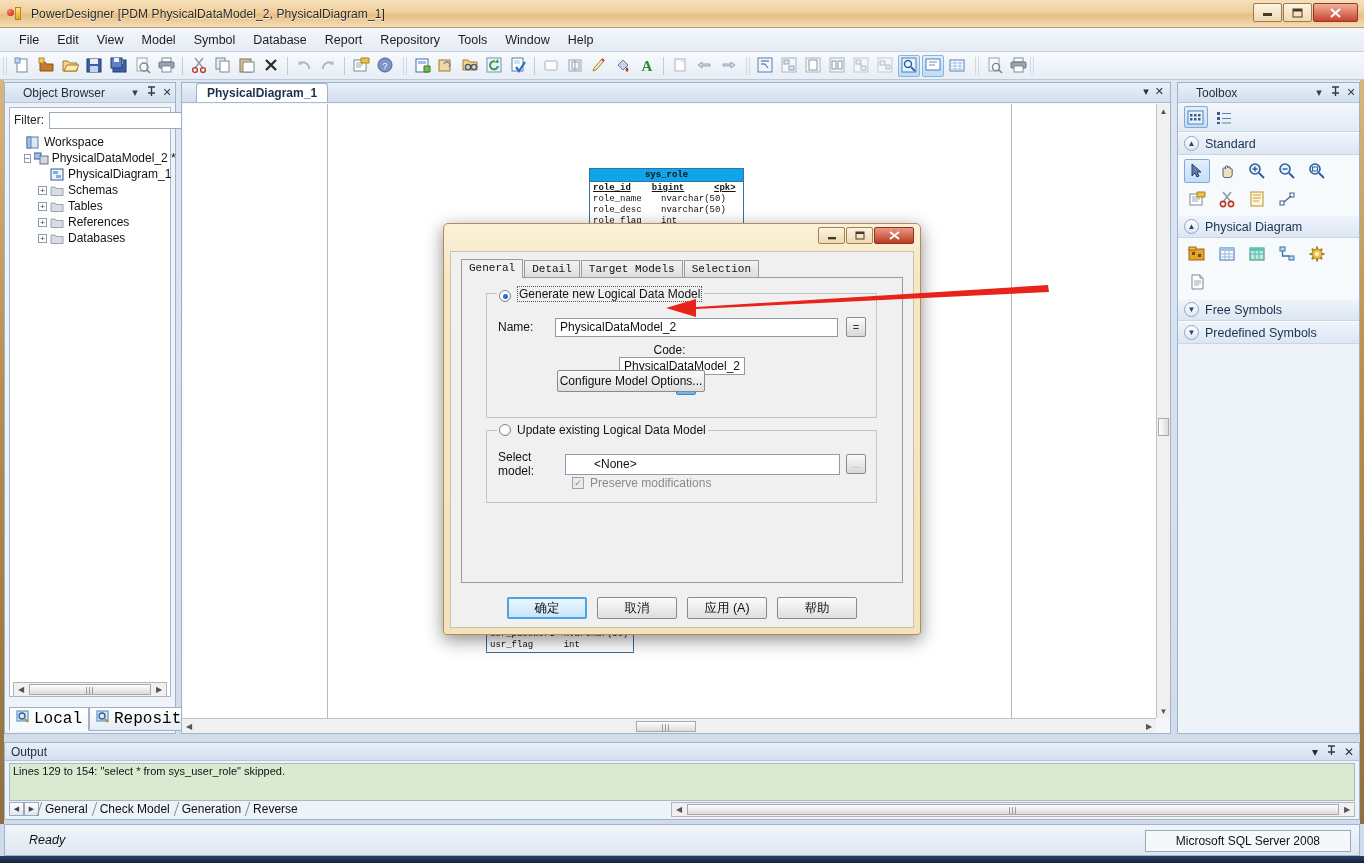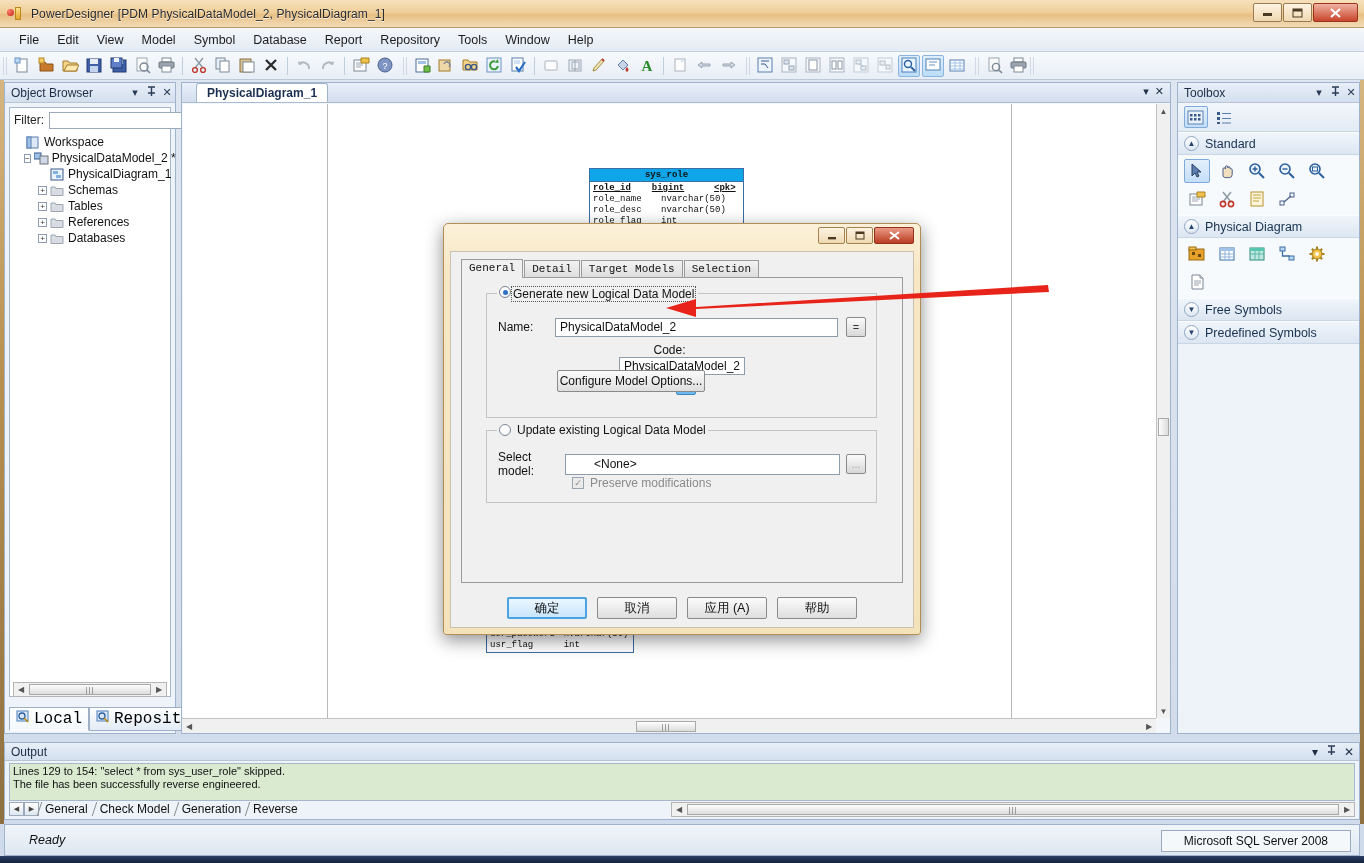--- a/index.html
+++ b/index.html
@@ -79,21 +79,21 @@
 
   
   .ob-panel {
     position: absolute; left: 4px; top: 82px; width: 172px; height: 652px;
     background: #eef3f9; border: 1px solid #9fb3cc;
   }
   .panel-hdr {
     height: 20px; display: flex; align-items: center;
     background: linear-gradient(180deg,#e8eff8,#d3dfee);
     border-bottom: 1px solid #b6c4d6;
-    padding-left: 6px; font-size: 12px; color: #1b2c44;
+    padding-left: 18px; font-size: 12px; color: #1b2c44;
   }
   .panel-hdr .grow { flex: 1; }
   .panel-hdr .pbtn { width: 16px; text-align: center; font-size: 11px; color: #2b3c55; cursor: default; }
   .ob-body { position:absolute; left:4px; top:24px; right:4px; bottom:36px;
     background:#fff; border:1px solid #a8b8cc; }
   .filter-row { display:flex; align-items:center; height: 24px; padding: 3px 4px; gap: 5px; }
   .filter-row .lbl { font-size: 12px; color:#222; }
   .filter-input { flex:1; height: 17px; border:1px solid #9aa9bb; background:#fff; }
   .ficon { width:16px; height:16px; }
   .tree { padding: 2px 0 0 4px; font-size: 12px; color:#111; }
@@ -187,21 +187,21 @@
     background:#8c8c8c; transform: skewX(-18deg); }
   .out-hscroll { position:absolute; right:4px; bottom:2px; left:666px; height:15px;
     background:#f0f0f0; border:1px solid #b5b5b5; display:flex; align-items:center; }
 
   
   .statusbar { position:absolute; left:4px; top:824px; width:1356px; height:32px;
     background: linear-gradient(180deg,#f1f5fa,#dde6f1); border:1px solid #9fb3cc;
     display:flex; align-items:center; }
   .status-left { margin-left: 24px; font-size:12.5px; color:#111;font-style:italic; }
   .status-right { position:absolute; right:8px; top:5px;
-    border:1px solid #9aa9bb; background:#f5f8fb; padding: 3px 22px; font-size:12px; color:#111; }
+    border:1px solid #9aa9bb; background:#f5f8fb; padding: 3px 30px; font-size:12px; color:#111; }
 
   
   .dlg { position:absolute; left:443px; top:223px; width:478px; height:412px;
     background: linear-gradient(180deg,#fbf0d8 0%, #f7e7c4 12%, #f4e2bb 100%);
     border:1px solid #b08e56; border-radius:5px 5px 3px 3px;
     box-shadow: 0 5px 18px rgba(0,0,0,0.45); }
   .dlg-title { height:26px; display:flex; align-items:center; padding-left:9px;
     font-size:12.5px; color:#1c1c1c; }
   .dlg-winbtns { position:absolute; right:6px; top:3px; display:flex; gap:1px; }
   .dlg-wb { width:27px; height:17px; border:1px solid #a4824f;
@@ -958,21 +958,20 @@
       <span class="pbtn" style="width:16px;text-align:center;">
         <svg width="9" height="11">
             <path d="M1,1 h7 M4.5,1 v6 M1,7 h7 M4.5,7 v3" stroke="#2b3c55" stroke-width="1.4" fill="none"></path>
           </svg>
       </span>
       <span class="pbtn" style="width:20px;text-align:center;">✕</span>
     </div>
     <div class="out-body">
       <div>Lines  129 to  154:  "select * from sys_user_role" skipped.</div>
       <div></div>
-      <div>The file has been successfully reverse engineered.</div>
     </div>
     <div class="out-tabs">
       <div class="otab-nav">◀</div>
       <div class="otab-nav">▶</div>
       <div class="otab">General</div>
       <div class="otab">Check Model</div>
       <div class="otab">Generation</div>
       <div class="otab">Reverse</div>
       <div class="otab"></div>
     </div>
@@ -1014,21 +1013,21 @@
         <div class="dtab sel">General</div>
         <div class="dtab">Detail</div>
         <div class="dtab">Target Models</div>
         <div class="dtab">Selection</div>
       </div>
 
       <div class="dlg-page">
 
         <div class="fs-group" style="left:24px; top:15px; right:25px; height:125px;">
         </div>
-        <div style="position:absolute; left:35px; top:8px; display:flex; align-items:flex-start; background:#f0f0f0; padding: 0 2px;">
+        <div style="position:absolute; left:35px; top:8px; display:flex; align-items:flex-end; gap:6px; background:#f0f0f0; padding: 0 2px;">
           <span class="radio">
               <span class="inner"></span>
             </span>
           <span class="rad-label dotted">Generate new Logical Data Model</span>
         </div>
 
         <div style="position:absolute; left:36px; top:39px; right:36px; display:flex; align-items:center;">
           <span class="fld-label" style="width:57px;">Name:</span>
           <span class="fld-input" style="flex:1;">PhysicalDataModel_2</span>
           <span class="sq-btn" style="margin-left:8px;">=</span>

